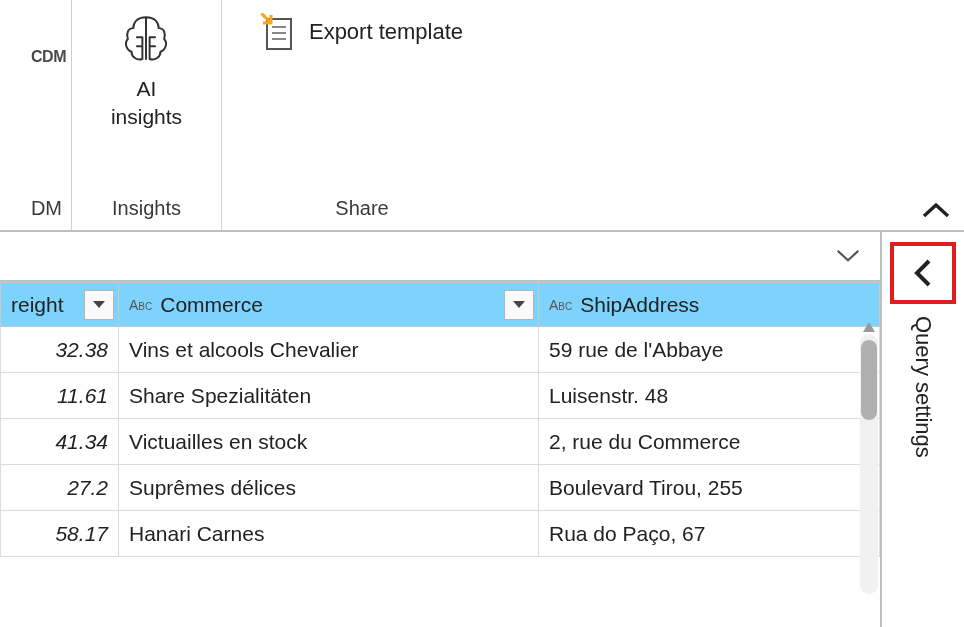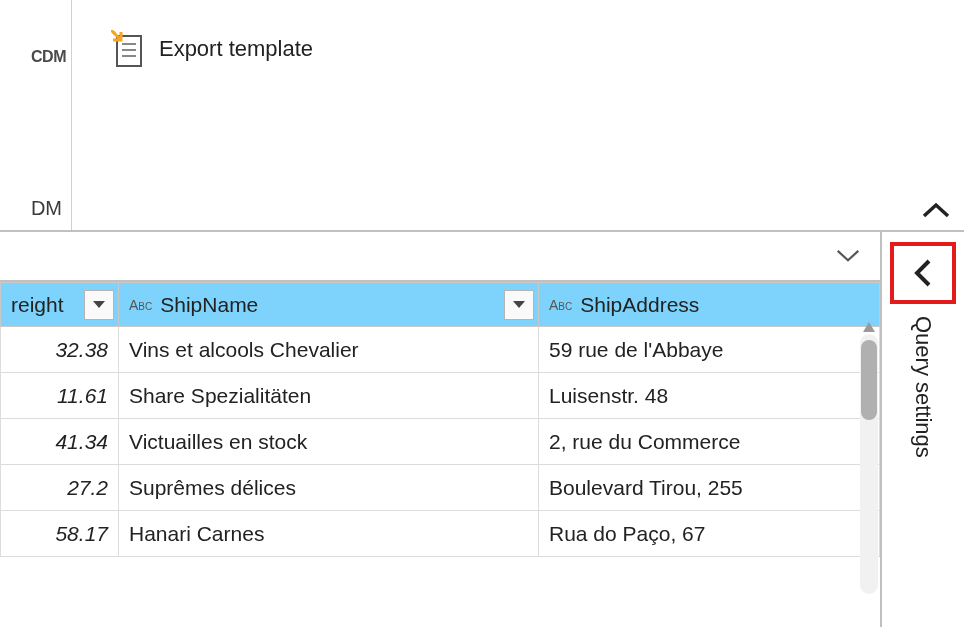--- a/index.html
+++ b/index.html
@@ -201,35 +201,50 @@
             </svg>
           </div>
           <span class="cdm-badge">CDM</span>
 
         </div>
       </div>
       <div class="ribbon-label" style="text-align:right;padding-right:8px;">DM</div>
     </div>
   </div>
 
+  <div class="ribbon-group insights-group">
+    <div class="ribbon-items">
+      <div class="btn-large">
+        <div class="icon-slot">
+          <svg width="58" height="58" viewBox="0 0 64 64">
+            <path d="M32 8 C22 8 18 14 18 20 C12 20 10 26 12 32 C8 36 10 44 16 46 C16 52 22 56 28 54 L28 40 L22 40 M28 40 L28 30 L22 30 M32 8 C42 8 46 14 46 20 C52 20 54 26 52 32 C56 36 54 44 48 46 C48 52 42 56 36 54 L36 40 L42 40 M36 40 L36 30 L42 30 M32 8 L32 54" fill="none" stroke="#333" stroke-width="2.2" stroke-linecap="round" stroke-linejoin="round"></path>
+          </svg>
+        </div>
+        <div class="btn-text">AI</div>
+        <div class="btn-text">insights</div>
+      </div>
+    </div>
+    <div class="ribbon-label">Insights</div>
+  </div>
 
   <div class="ribbon-group share-group" style="border-right:none;">
-    <div class="ribbon-items" style="align-items:flex-start;padding-top:24px;">
+    <div class="ribbon-items" style="align-items:flex-start;padding-top:7px;">
       <div class="btn-wide">
         <svg width="34" height="38" viewBox="0 0 34 38">
           <rect x="6" y="6" width="24" height="30" fill="#fff" stroke="#555" stroke-width="2"></rect>
           <line x1="11" y1="14" x2="25" y2="14" stroke="#888" stroke-width="2"></line>
           <line x1="11" y1="20" x2="25" y2="20" stroke="#888" stroke-width="2"></line>
           <line x1="11" y1="26" x2="25" y2="26" stroke="#888" stroke-width="2"></line>
           <path d="M2 2 L10 10 M10 2 L10 10 L2 10" fill="none" stroke="#f5a623" stroke-width="3"></path>
           <path d="M4 4 L0 0" stroke="#f5a623" stroke-width="3"></path>
         </svg>
         <span>Export template</span>
       </div>
     </div>
+    <div class="ribbon-label">Share</div>
   </div>
 
   <div style="flex:1"></div>
 </div>
 
 <svg class="collapse-up" width="28" height="18" viewBox="0 0 28 18">
   <path d="M2 14 L14 3 L26 14" fill="none" stroke="#222" stroke-width="3.5"></path>
 </svg>
 
 <div class="main">
@@ -258,21 +273,21 @@
               </div>
               <div class="filter-box">
                 <svg width="14" height="10" viewBox="0 0 14 10">
                     <path d="M1 1 L7 8 L13 1 Z" fill="#444"></path>
                   </svg>
               </div>
             </th>
             <th>
               <div class="hdr-inner">
                 <span class="type-icon">A<sup style="font-size:10px;">B</sup><sub>C</sub></span>
-                <span>ShipName</span>
+                <span>Commerce</span>
               </div>
               <div class="filter-box">
                 <svg width="14" height="10" viewBox="0 0 14 10">
                     <path d="M1 1 L7 8 L13 1 Z" fill="#444"></path>
                   </svg>
               </div>
             </th>
             <th>
               <div class="hdr-inner">
                 <span class="type-icon">A<sup style="font-size:10px;">B</sup><sub>C</sub></span>

